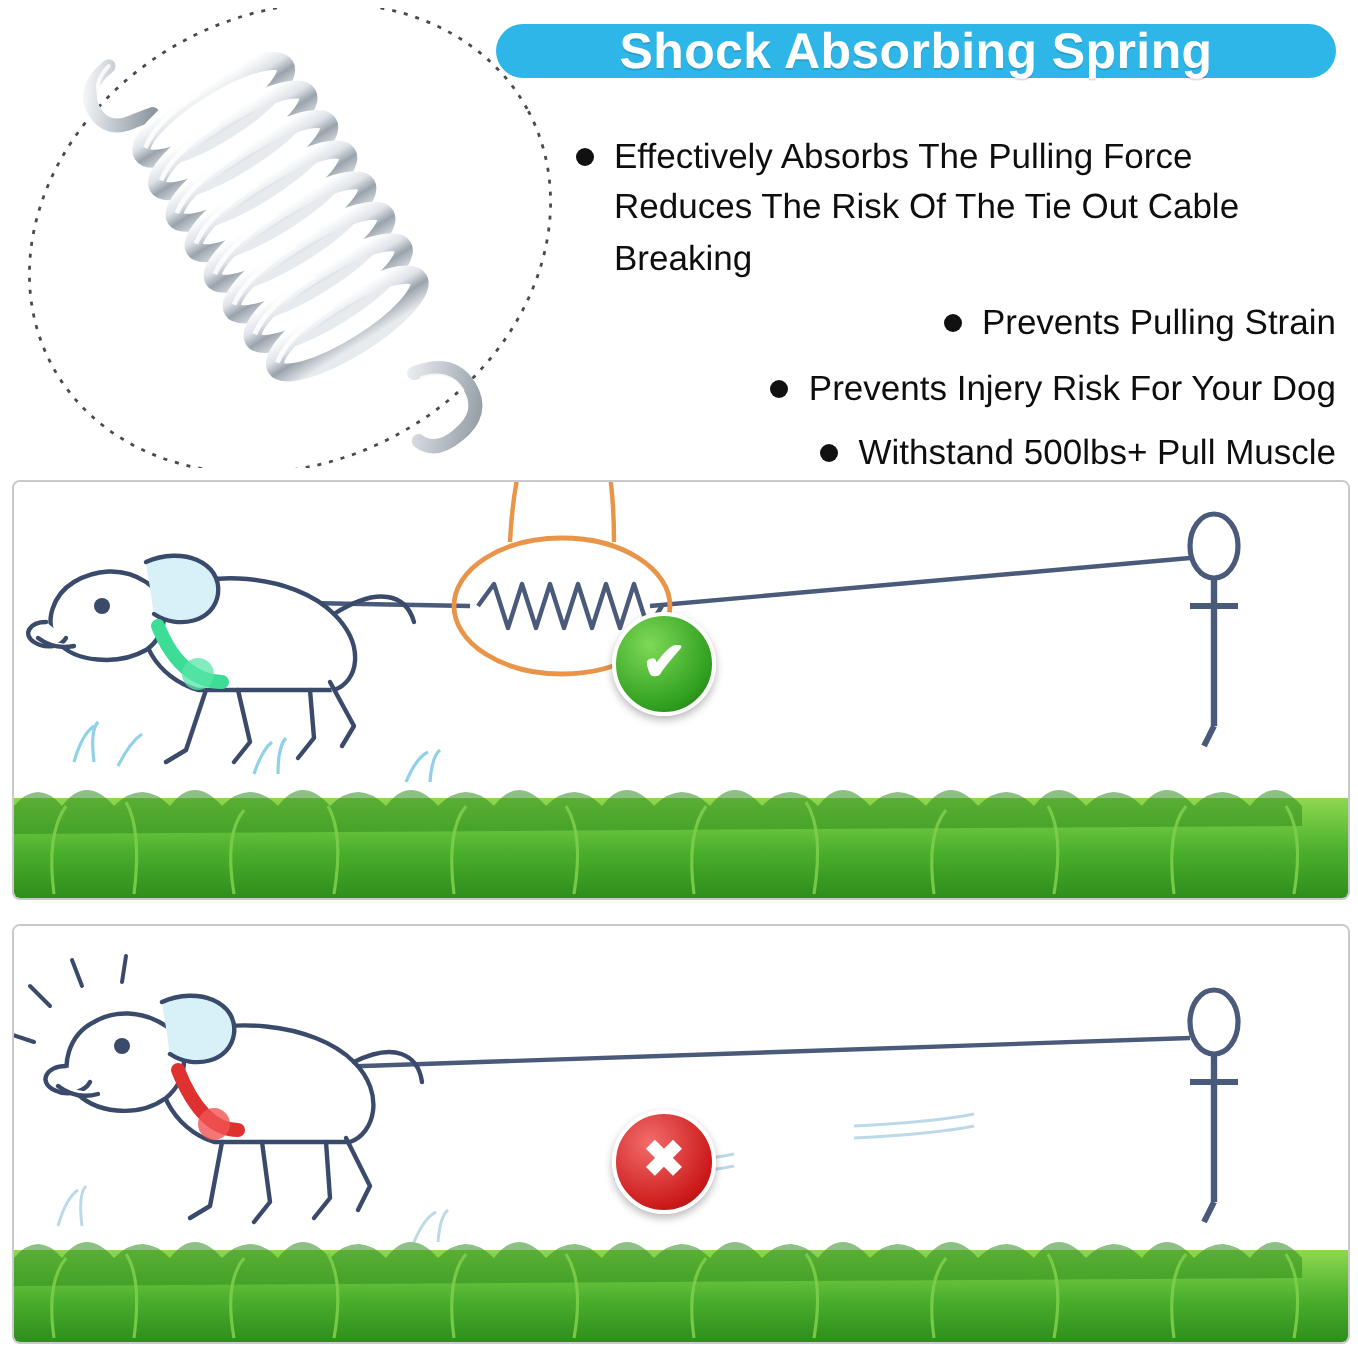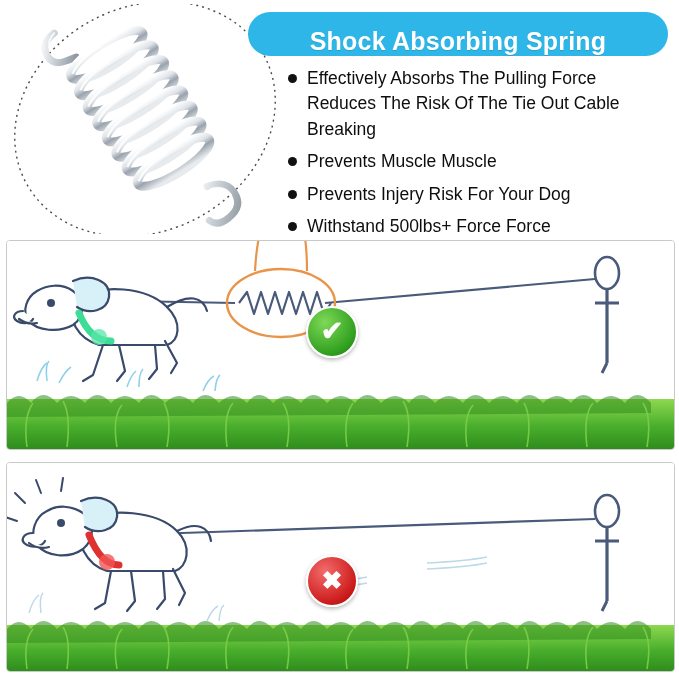--- a/index.html
+++ b/index.html
@@ -20,25 +20,25 @@
     height: 676px;
     background: #ffffff;
   }
 
   
   .banner {
     position: absolute;
     left: 248px;
     top: 12px;
     width: 420px;
-    height: 44px;
+    height: 27px;
     background: #2eb6e8;
     border-radius: 22px;
     display: flex;
-    align-items: flex-end;
+    align-items: flex-start;
     justify-content: center;
   }
   .banner-text {
     color: #ffffff;
     font-size: 25px;
     font-weight: bold;
     letter-spacing: 0.2px;
     white-space: nowrap;
     text-shadow: 0 1px 0 rgba(0,0,0,0.12);
   }
@@ -47,20 +47,21 @@
   .bullets {
     position: absolute;
     left: 288px;
     top: 66px;
     width: 380px;
   }
   .bullet-row {
     display: flex;
     align-items: flex-start;
     margin-bottom: 7px;
+    justify-content: flex-end;
   }
   .bullet-dot {
     width: 9px;
     height: 9px;
     background: #111111;
     border-radius: 50%;
     margin-top: 8px;
     margin-right: 10px;
     flex: 0 0 auto;
   }
@@ -195,29 +196,29 @@
     <span class="banner-text">Shock Absorbing Spring</span>
   </div>
 
   <div class="bullets">
     <div class="bullet-row">
       <span class="bullet-dot"></span>
       <span class="bullet-text">Effectively Absorbs The Pulling Force Reduces The Risk Of The Tie Out Cable Breaking</span>
     </div>
     <div class="bullet-row">
       <span class="bullet-dot"></span>
-      <span class="bullet-text">Prevents Muscle Muscle</span>
+      <span class="bullet-text">Prevents Pulling Strain</span>
     </div>
     <div class="bullet-row">
       <span class="bullet-dot"></span>
       <span class="bullet-text">Prevents Injery Risk For Your Dog</span>
     </div>
     <div class="bullet-row">
       <span class="bullet-dot"></span>
-      <span class="bullet-text">Withstand 500lbs+ Force Force</span>
+      <span class="bullet-text">Withstand 500lbs+ Pull Muscle</span>
     </div>
   </div>
 
   <div class="panel panel-good">
     <svg class="scene-svg" viewBox="0 0 667 208" xmlns="http://www.w3.org/2000/svg">
       <defs>
         <linearGradient id="grassGrad1" x1="0" y1="0" x2="0" y2="1">
           <stop offset="0%" stop-color="#8ed84f"></stop>
           <stop offset="55%" stop-color="#49ae2c"></stop>
           <stop offset="100%" stop-color="#2f8d1d"></stop>

